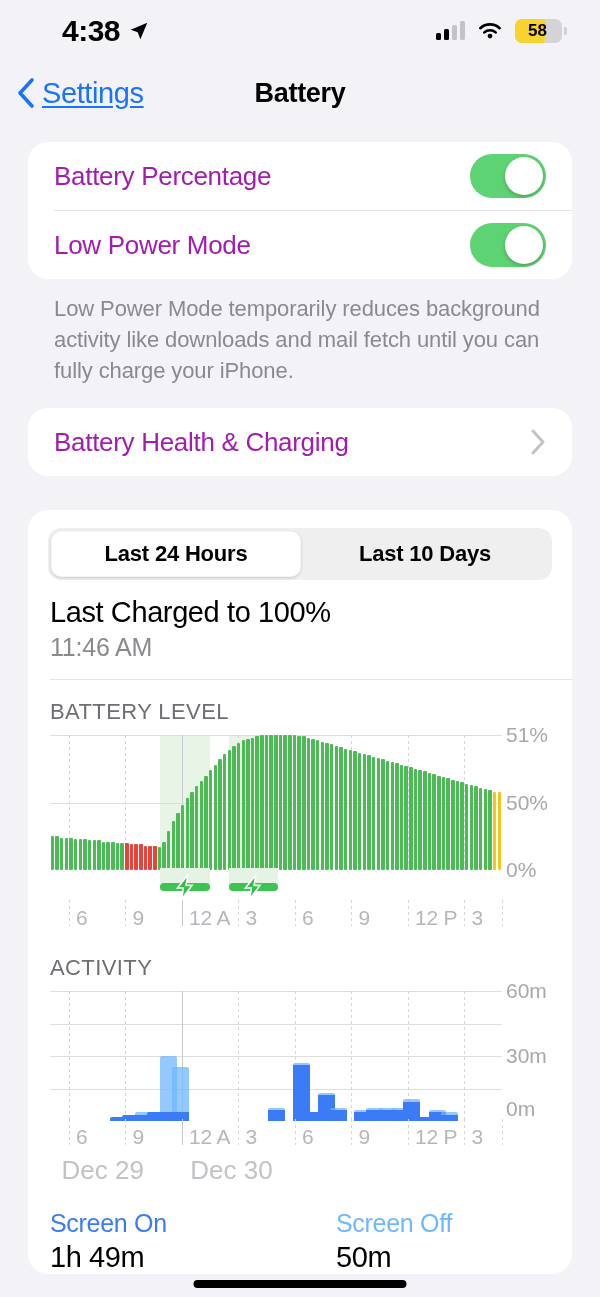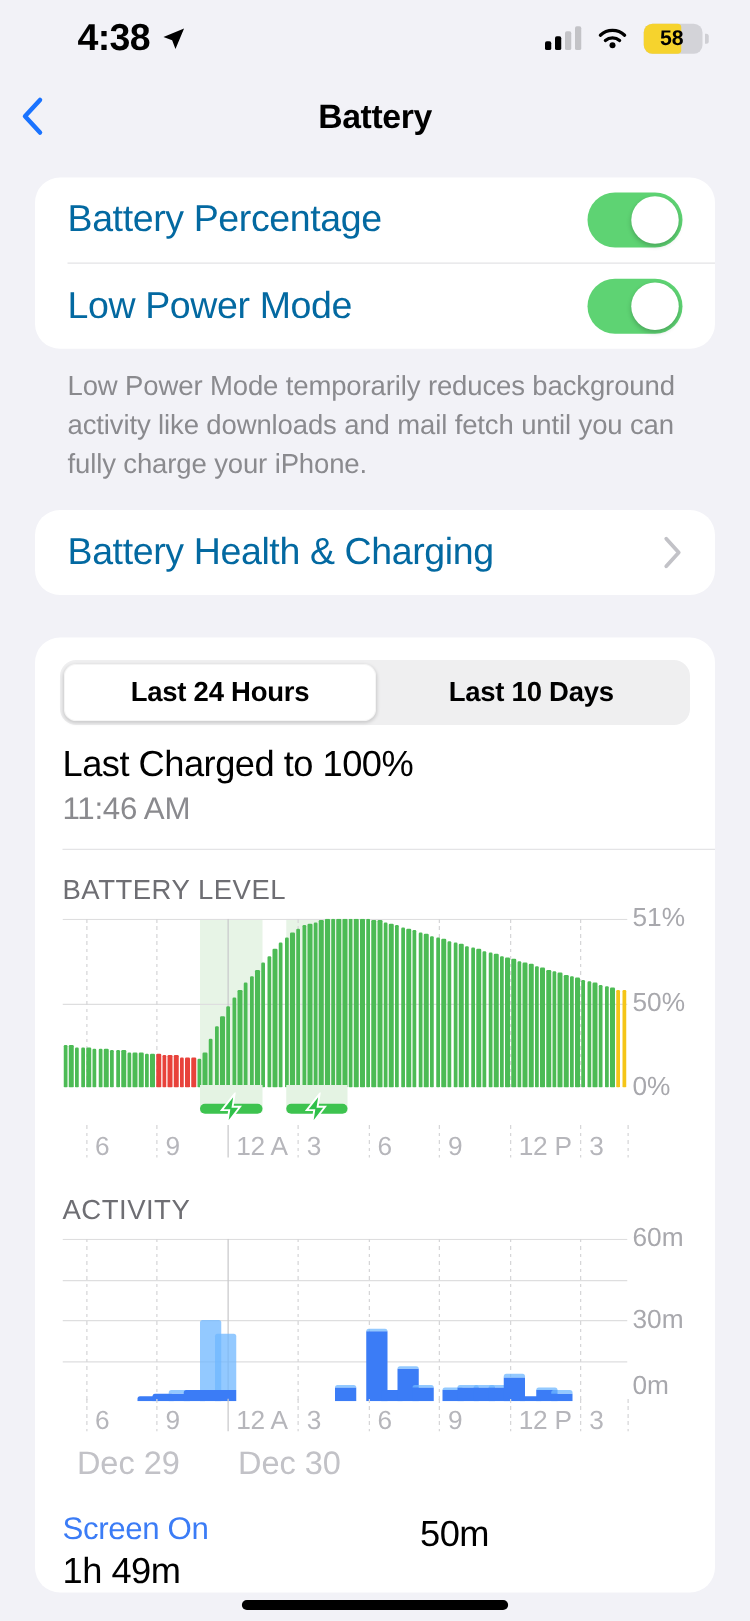--- a/index.html
+++ b/index.html
@@ -64,21 +64,21 @@
   }
 
   
   .card{
     margin:0 28px; background:#fff; border-radius:20px; overflow:hidden;
   }
   .row{
     display:flex; align-items:center; justify-content:space-between;
     padding:0 26px; height:68px;
   }
-  .row-label{ font-size:30px; color:#0369a1; letter-spacing:-0.3px; }
+  .row-label{ font-size:26px; color:#a21caf; letter-spacing:-0.3px; }
   .sep{ height:1px; background:#e4e4e6; margin-left:26px; }
 
   .toggle{
     width:76px; height:44px; border-radius:22px; background:#5ed373;
     position:relative; flex:none; cursor:pointer;
   }
   .toggle .knob{
     position:absolute; top:3px; left:35px; width:38px; height:38px;
     border-radius:50%; background:#fff;
     box-shadow:0 2px 4px rgba(0,0,0,.22);
@@ -199,20 +199,21 @@
       <span class="nub"></span>
     </span>
   </div>
 </div>
 
 <div class="navbar">
   <div class="back">
     <svg class="chev-back" viewBox="0 0 20 32">
       <path d="M16 3 L4 16 L16 29" stroke="#1a73ff" stroke-width="3.6" fill="none" stroke-linecap="round" stroke-linejoin="round"></path>
     </svg>
+    <span class="back-label">Settings</span>
   </div>
   <div class="nav-title">Battery</div>
 </div>
 
 <div style="height:18px"></div>
 <div class="card">
   <div class="row">
     <span class="row-label">Battery Percentage</span>
     <span class="toggle">
         <span class="knob"></span>
@@ -525,18 +526,19 @@
         <div class="d" style="left: 133.34px;">Dec 30</div>
       </div>
   </div>
 
   <div class="screen-sum">
     <div class="sum-col">
       <div class="sum-lbl" style="color:#3b7cf6">Screen On</div>
       <div class="sum-val">1h 49m</div>
     </div>
     <div class="sum-col right">
+      <div class="sum-lbl" style="color:#6fb7ff">Screen Off</div>
       <div class="sum-val">50m</div>
     </div>
   </div>
 </div>
 
 <div class="home-ind"></div>
 
 </body></html>

